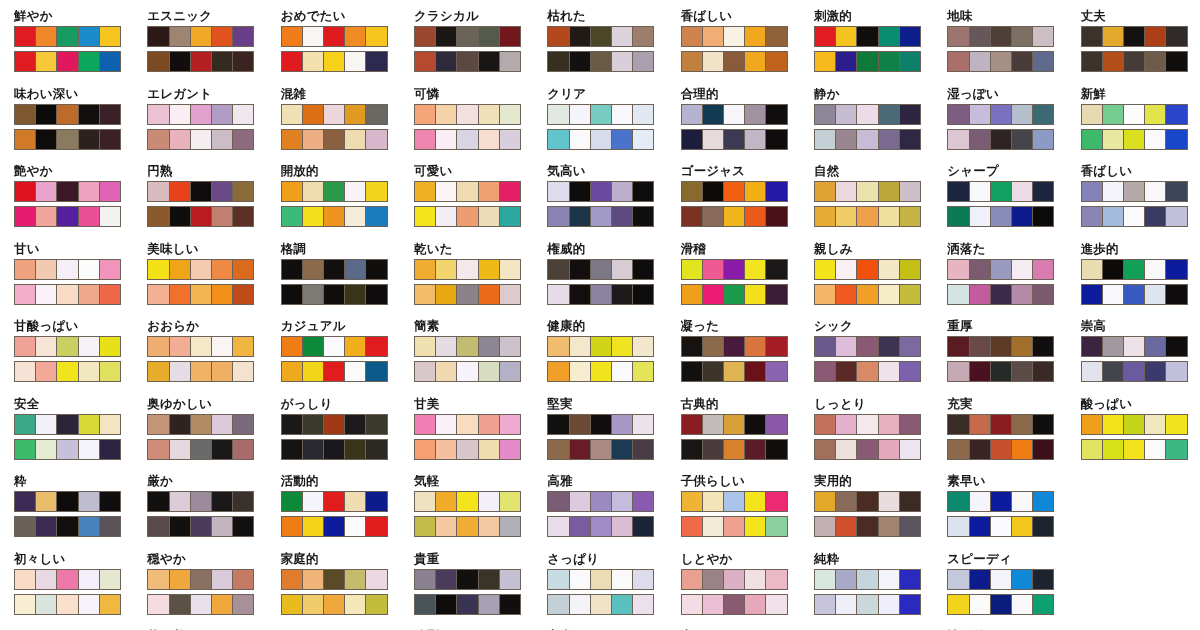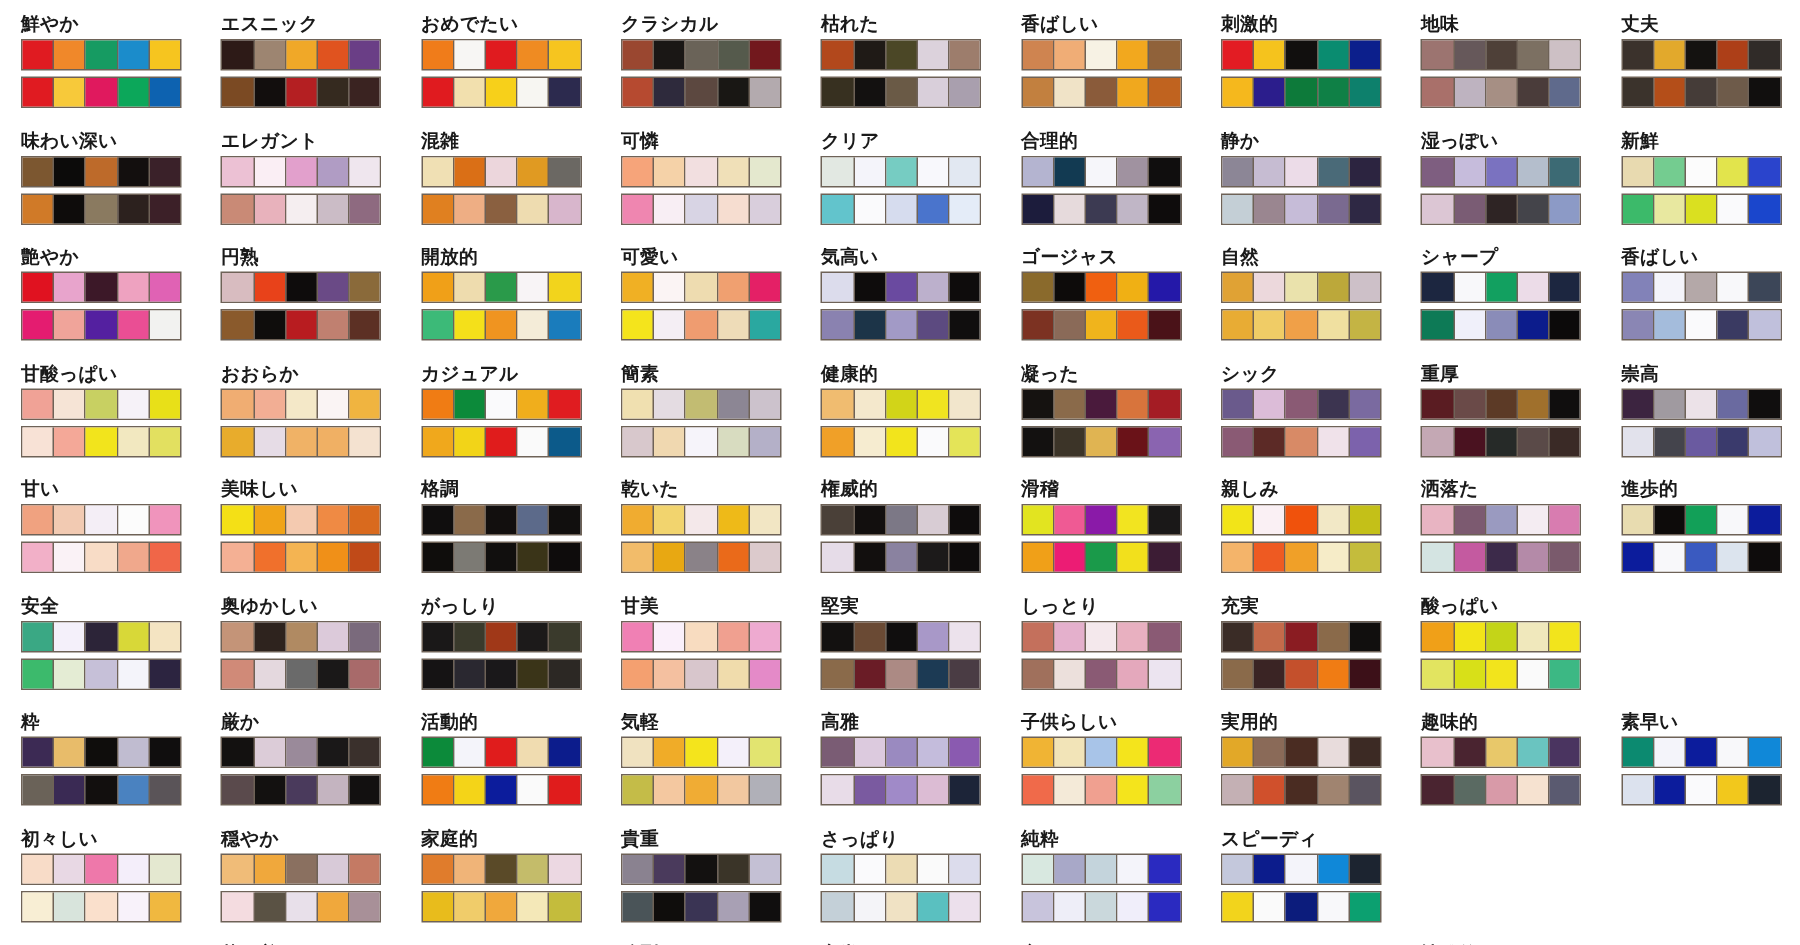--- a/index.html
+++ b/index.html
@@ -520,20 +520,175 @@
           <div class="sw" title="#8a86b4" style="background: rgb(138, 134, 180); border-right-color: rgb(110, 98, 87);"></div>
           <div class="sw" title="#a4bcdc" style="background: rgb(164, 188, 220); border-right-color: rgb(110, 98, 87);"></div>
           <div class="sw" title="#fafafc" style="background: rgb(250, 250, 252); border-right-color: rgb(110, 98, 87);"></div>
           <div class="sw" title="#3a3a62" style="background: rgb(58, 58, 98); border-right-color: rgb(110, 98, 87);"></div>
           <div class="sw" title="#c0c0dc" style="background: rgb(192, 192, 220); border-right-color: rgb(110, 98, 87);"></div>
         </div>
       </div>
     </div>
     <div class="row">
       <div class="card">
+        <div class="card-label">甘い</div>
+        <div class="strip" style="border-color: rgb(110, 98, 87);">
+          <div class="sw" title="#f0a280" style="background: rgb(240, 162, 128); border-right-color: rgb(110, 98, 87);"></div>
+          <div class="sw" title="#f2cab2" style="background: rgb(242, 202, 178); border-right-color: rgb(110, 98, 87);"></div>
+          <div class="sw" title="#f4eef6" style="background: rgb(244, 238, 246); border-right-color: rgb(110, 98, 87);"></div>
+          <div class="sw" title="#fcfcfc" style="background: rgb(252, 252, 252); border-right-color: rgb(110, 98, 87);"></div>
+          <div class="sw" title="#f094bc" style="background: rgb(240, 148, 188); border-right-color: rgb(110, 98, 87);"></div>
+        </div>
+        <div class="strip second" style="border-color: rgb(110, 98, 87);">
+          <div class="sw" title="#f2b0c8" style="background: rgb(242, 176, 200); border-right-color: rgb(110, 98, 87);"></div>
+          <div class="sw" title="#faf2f6" style="background: rgb(250, 242, 246); border-right-color: rgb(110, 98, 87);"></div>
+          <div class="sw" title="#f8dcc6" style="background: rgb(248, 220, 198); border-right-color: rgb(110, 98, 87);"></div>
+          <div class="sw" title="#f0a88c" style="background: rgb(240, 168, 140); border-right-color: rgb(110, 98, 87);"></div>
+          <div class="sw" title="#f06648" style="background: rgb(240, 102, 72); border-right-color: rgb(110, 98, 87);"></div>
+        </div>
+      </div>
+      <div class="card">
+        <div class="card-label">美味しい</div>
+        <div class="strip" style="border-color: rgb(110, 98, 87);">
+          <div class="sw" title="#f4e016" style="background: rgb(244, 224, 22); border-right-color: rgb(110, 98, 87);"></div>
+          <div class="sw" title="#f0a418" style="background: rgb(240, 164, 24); border-right-color: rgb(110, 98, 87);"></div>
+          <div class="sw" title="#f4cab0" style="background: rgb(244, 202, 176); border-right-color: rgb(110, 98, 87);"></div>
+          <div class="sw" title="#ef8a44" style="background: rgb(239, 138, 68); border-right-color: rgb(110, 98, 87);"></div>
+          <div class="sw" title="#d96a1e" style="background: rgb(217, 106, 30); border-right-color: rgb(110, 98, 87);"></div>
+        </div>
+        <div class="strip second" style="border-color: rgb(110, 98, 87);">
+          <div class="sw" title="#f4b094" style="background: rgb(244, 176, 148); border-right-color: rgb(110, 98, 87);"></div>
+          <div class="sw" title="#f0702c" style="background: rgb(240, 112, 44); border-right-color: rgb(110, 98, 87);"></div>
+          <div class="sw" title="#f4b452" style="background: rgb(244, 180, 82); border-right-color: rgb(110, 98, 87);"></div>
+          <div class="sw" title="#f09018" style="background: rgb(240, 144, 24); border-right-color: rgb(110, 98, 87);"></div>
+          <div class="sw" title="#c04a18" style="background: rgb(192, 74, 24); border-right-color: rgb(110, 98, 87);"></div>
+        </div>
+      </div>
+      <div class="card">
+        <div class="card-label">格調</div>
+        <div class="strip" style="border-color: rgb(110, 98, 87);">
+          <div class="sw" title="#100e0e" style="background: rgb(16, 14, 14); border-right-color: rgb(110, 98, 87);"></div>
+          <div class="sw" title="#8a6a4a" style="background: rgb(138, 106, 74); border-right-color: rgb(110, 98, 87);"></div>
+          <div class="sw" title="#120f0e" style="background: rgb(18, 15, 14); border-right-color: rgb(110, 98, 87);"></div>
+          <div class="sw" title="#5c6a8a" style="background: rgb(92, 106, 138); border-right-color: rgb(110, 98, 87);"></div>
+          <div class="sw" title="#110f0e" style="background: rgb(17, 15, 14); border-right-color: rgb(110, 98, 87);"></div>
+        </div>
+        <div class="strip second" style="border-color: rgb(110, 98, 87);">
+          <div class="sw" title="#0f0d0c" style="background: rgb(15, 13, 12); border-right-color: rgb(110, 98, 87);"></div>
+          <div class="sw" title="#7c7a74" style="background: rgb(124, 122, 116); border-right-color: rgb(110, 98, 87);"></div>
+          <div class="sw" title="#110f0e" style="background: rgb(17, 15, 14); border-right-color: rgb(110, 98, 87);"></div>
+          <div class="sw" title="#3a3418" style="background: rgb(58, 52, 24); border-right-color: rgb(110, 98, 87);"></div>
+          <div class="sw" title="#0e0c0c" style="background: rgb(14, 12, 12); border-right-color: rgb(110, 98, 87);"></div>
+        </div>
+      </div>
+      <div class="card">
+        <div class="card-label">乾いた</div>
+        <div class="strip" style="border-color: rgb(110, 98, 87);">
+          <div class="sw" title="#f0ac30" style="background: rgb(240, 172, 48); border-right-color: rgb(110, 98, 87);"></div>
+          <div class="sw" title="#f2d46e" style="background: rgb(242, 212, 110); border-right-color: rgb(110, 98, 87);"></div>
+          <div class="sw" title="#f4e8ea" style="background: rgb(244, 232, 234); border-right-color: rgb(110, 98, 87);"></div>
+          <div class="sw" title="#eeba18" style="background: rgb(238, 186, 24); border-right-color: rgb(110, 98, 87);"></div>
+          <div class="sw" title="#f2e6c4" style="background: rgb(242, 230, 196); border-right-color: rgb(110, 98, 87);"></div>
+        </div>
+        <div class="strip second" style="border-color: rgb(110, 98, 87);">
+          <div class="sw" title="#f2bc6a" style="background: rgb(242, 188, 106); border-right-color: rgb(110, 98, 87);"></div>
+          <div class="sw" title="#e8a812" style="background: rgb(232, 168, 18); border-right-color: rgb(110, 98, 87);"></div>
+          <div class="sw" title="#8a8288" style="background: rgb(138, 130, 136); border-right-color: rgb(110, 98, 87);"></div>
+          <div class="sw" title="#ea6a1a" style="background: rgb(234, 106, 26); border-right-color: rgb(110, 98, 87);"></div>
+          <div class="sw" title="#dccacc" style="background: rgb(220, 202, 204); border-right-color: rgb(110, 98, 87);"></div>
+        </div>
+      </div>
+      <div class="card">
+        <div class="card-label">権威的</div>
+        <div class="strip" style="border-color: rgb(110, 98, 87);">
+          <div class="sw" title="#4a4038" style="background: rgb(74, 64, 56); border-right-color: rgb(110, 98, 87);"></div>
+          <div class="sw" title="#120f0e" style="background: rgb(18, 15, 14); border-right-color: rgb(110, 98, 87);"></div>
+          <div class="sw" title="#7c7886" style="background: rgb(124, 120, 134); border-right-color: rgb(110, 98, 87);"></div>
+          <div class="sw" title="#d8ccd4" style="background: rgb(216, 204, 212); border-right-color: rgb(110, 98, 87);"></div>
+          <div class="sw" title="#0e0c0c" style="background: rgb(14, 12, 12); border-right-color: rgb(110, 98, 87);"></div>
+        </div>
+        <div class="strip second" style="border-color: rgb(110, 98, 87);">
+          <div class="sw" title="#e6dce8" style="background: rgb(230, 220, 232); border-right-color: rgb(110, 98, 87);"></div>
+          <div class="sw" title="#120f0e" style="background: rgb(18, 15, 14); border-right-color: rgb(110, 98, 87);"></div>
+          <div class="sw" title="#8a82a0" style="background: rgb(138, 130, 160); border-right-color: rgb(110, 98, 87);"></div>
+          <div class="sw" title="#1c1a1a" style="background: rgb(28, 26, 26); border-right-color: rgb(110, 98, 87);"></div>
+          <div class="sw" title="#0e0c0c" style="background: rgb(14, 12, 12); border-right-color: rgb(110, 98, 87);"></div>
+        </div>
+      </div>
+      <div class="card">
+        <div class="card-label">滑稽</div>
+        <div class="strip" style="border-color: rgb(110, 98, 87);">
+          <div class="sw" title="#e2e420" style="background: rgb(226, 228, 32); border-right-color: rgb(110, 98, 87);"></div>
+          <div class="sw" title="#ef5a94" style="background: rgb(239, 90, 148); border-right-color: rgb(110, 98, 87);"></div>
+          <div class="sw" title="#8a1aa8" style="background: rgb(138, 26, 168); border-right-color: rgb(110, 98, 87);"></div>
+          <div class="sw" title="#f2e420" style="background: rgb(242, 228, 32); border-right-color: rgb(110, 98, 87);"></div>
+          <div class="sw" title="#1a1818" style="background: rgb(26, 24, 24); border-right-color: rgb(110, 98, 87);"></div>
+        </div>
+        <div class="strip second" style="border-color: rgb(110, 98, 87);">
+          <div class="sw" title="#f0a018" style="background: rgb(240, 160, 24); border-right-color: rgb(110, 98, 87);"></div>
+          <div class="sw" title="#ec1c74" style="background: rgb(236, 28, 116); border-right-color: rgb(110, 98, 87);"></div>
+          <div class="sw" title="#1a9a4a" style="background: rgb(26, 154, 74); border-right-color: rgb(110, 98, 87);"></div>
+          <div class="sw" title="#f2e01c" style="background: rgb(242, 224, 28); border-right-color: rgb(110, 98, 87);"></div>
+          <div class="sw" title="#3c1c34" style="background: rgb(60, 28, 52); border-right-color: rgb(110, 98, 87);"></div>
+        </div>
+      </div>
+      <div class="card">
+        <div class="card-label">親しみ</div>
+        <div class="strip" style="border-color: rgb(110, 98, 87);">
+          <div class="sw" title="#f2e418" style="background: rgb(242, 228, 24); border-right-color: rgb(110, 98, 87);"></div>
+          <div class="sw" title="#faf0f4" style="background: rgb(250, 240, 244); border-right-color: rgb(110, 98, 87);"></div>
+          <div class="sw" title="#f0520c" style="background: rgb(240, 82, 12); border-right-color: rgb(110, 98, 87);"></div>
+          <div class="sw" title="#f2e8c6" style="background: rgb(242, 232, 198); border-right-color: rgb(110, 98, 87);"></div>
+          <div class="sw" title="#c4c018" style="background: rgb(196, 192, 24); border-right-color: rgb(110, 98, 87);"></div>
+        </div>
+        <div class="strip second" style="border-color: rgb(110, 98, 87);">
+          <div class="sw" title="#f4b46a" style="background: rgb(244, 180, 106); border-right-color: rgb(110, 98, 87);"></div>
+          <div class="sw" title="#ee5a22" style="background: rgb(238, 90, 34); border-right-color: rgb(110, 98, 87);"></div>
+          <div class="sw" title="#f0a028" style="background: rgb(240, 160, 40); border-right-color: rgb(110, 98, 87);"></div>
+          <div class="sw" title="#f6ecc8" style="background: rgb(246, 236, 200); border-right-color: rgb(110, 98, 87);"></div>
+          <div class="sw" title="#c4bc3c" style="background: rgb(196, 188, 60); border-right-color: rgb(110, 98, 87);"></div>
+        </div>
+      </div>
+      <div class="card">
+        <div class="card-label">洒落た</div>
+        <div class="strip" style="border-color: rgb(110, 98, 87);">
+          <div class="sw" title="#e8b4c2" style="background: rgb(232, 180, 194); border-right-color: rgb(110, 98, 87);"></div>
+          <div class="sw" title="#7c5a70" style="background: rgb(124, 90, 112); border-right-color: rgb(110, 98, 87);"></div>
+          <div class="sw" title="#9a9ac0" style="background: rgb(154, 154, 192); border-right-color: rgb(110, 98, 87);"></div>
+          <div class="sw" title="#f4ecf2" style="background: rgb(244, 236, 242); border-right-color: rgb(110, 98, 87);"></div>
+          <div class="sw" title="#d87cb0" style="background: rgb(216, 124, 176); border-right-color: rgb(110, 98, 87);"></div>
+        </div>
+        <div class="strip second" style="border-color: rgb(110, 98, 87);">
+          <div class="sw" title="#d4e4e2" style="background: rgb(212, 228, 226); border-right-color: rgb(110, 98, 87);"></div>
+          <div class="sw" title="#c45aa0" style="background: rgb(196, 90, 160); border-right-color: rgb(110, 98, 87);"></div>
+          <div class="sw" title="#3c2a4a" style="background: rgb(60, 42, 74); border-right-color: rgb(110, 98, 87);"></div>
+          <div class="sw" title="#b48aa8" style="background: rgb(180, 138, 168); border-right-color: rgb(110, 98, 87);"></div>
+          <div class="sw" title="#7a5a6c" style="background: rgb(122, 90, 108); border-right-color: rgb(110, 98, 87);"></div>
+        </div>
+      </div>
+      <div class="card">
+        <div class="card-label">進歩的</div>
+        <div class="strip" style="border-color: rgb(110, 98, 87);">
+          <div class="sw" title="#e8dcb0" style="background: rgb(232, 220, 176); border-right-color: rgb(110, 98, 87);"></div>
+          <div class="sw" title="#0d0b0a" style="background: rgb(13, 11, 10); border-right-color: rgb(110, 98, 87);"></div>
+          <div class="sw" title="#12a058" style="background: rgb(18, 160, 88); border-right-color: rgb(110, 98, 87);"></div>
+          <div class="sw" title="#f8f8fa" style="background: rgb(248, 248, 250); border-right-color: rgb(110, 98, 87);"></div>
+          <div class="sw" title="#0c1c9c" style="background: rgb(12, 28, 156); border-right-color: rgb(110, 98, 87);"></div>
+        </div>
+        <div class="strip second" style="border-color: rgb(110, 98, 87);">
+          <div class="sw" title="#0c1c9c" style="background: rgb(12, 28, 156); border-right-color: rgb(110, 98, 87);"></div>
+          <div class="sw" title="#f8f8fa" style="background: rgb(248, 248, 250); border-right-color: rgb(110, 98, 87);"></div>
+          <div class="sw" title="#3a5ac0" style="background: rgb(58, 90, 192); border-right-color: rgb(110, 98, 87);"></div>
+          <div class="sw" title="#dce4ee" style="background: rgb(220, 228, 238); border-right-color: rgb(110, 98, 87);"></div>
+          <div class="sw" title="#0e0c0c" style="background: rgb(14, 12, 12); border-right-color: rgb(110, 98, 87);"></div>
+        </div>
+      </div>
+    </div>
+    <div class="row">
+      <div class="card">
         <div class="card-label">甘酸っぱい</div>
         <div class="strip" style="border-color: rgb(110, 98, 87);">
           <div class="sw" title="#f0a296" style="background: rgb(240, 162, 150); border-right-color: rgb(110, 98, 87);"></div>
           <div class="sw" title="#f6e4d6" style="background: rgb(246, 228, 214); border-right-color: rgb(110, 98, 87);"></div>
           <div class="sw" title="#c8d062" style="background: rgb(200, 208, 98); border-right-color: rgb(110, 98, 87);"></div>
           <div class="sw" title="#f6f2f8" style="background: rgb(246, 242, 248); border-right-color: rgb(110, 98, 87);"></div>
           <div class="sw" title="#e8e018" style="background: rgb(232, 224, 24); border-right-color: rgb(110, 98, 87);"></div>
         </div>
         <div class="strip second" style="border-color: rgb(110, 98, 87);">
           <div class="sw" title="#f8e2d6" style="background: rgb(248, 226, 214); border-right-color: rgb(110, 98, 87);"></div>
@@ -675,175 +830,20 @@
           <div class="sw" title="#e2e2ec" style="background: rgb(226, 226, 236); border-right-color: rgb(110, 98, 87);"></div>
           <div class="sw" title="#44444c" style="background: rgb(68, 68, 76); border-right-color: rgb(110, 98, 87);"></div>
           <div class="sw" title="#6a5aa0" style="background: rgb(106, 90, 160); border-right-color: rgb(110, 98, 87);"></div>
           <div class="sw" title="#3a3a6c" style="background: rgb(58, 58, 108); border-right-color: rgb(110, 98, 87);"></div>
           <div class="sw" title="#c0c0dc" style="background: rgb(192, 192, 220); border-right-color: rgb(110, 98, 87);"></div>
         </div>
       </div>
     </div>
     <div class="row">
       <div class="card">
-        <div class="card-label">甘い</div>
-        <div class="strip" style="border-color: rgb(110, 98, 87);">
-          <div class="sw" title="#f0a280" style="background: rgb(240, 162, 128); border-right-color: rgb(110, 98, 87);"></div>
-          <div class="sw" title="#f2cab2" style="background: rgb(242, 202, 178); border-right-color: rgb(110, 98, 87);"></div>
-          <div class="sw" title="#f4eef6" style="background: rgb(244, 238, 246); border-right-color: rgb(110, 98, 87);"></div>
-          <div class="sw" title="#fcfcfc" style="background: rgb(252, 252, 252); border-right-color: rgb(110, 98, 87);"></div>
-          <div class="sw" title="#f094bc" style="background: rgb(240, 148, 188); border-right-color: rgb(110, 98, 87);"></div>
-        </div>
-        <div class="strip second" style="border-color: rgb(110, 98, 87);">
-          <div class="sw" title="#f2b0c8" style="background: rgb(242, 176, 200); border-right-color: rgb(110, 98, 87);"></div>
-          <div class="sw" title="#faf2f6" style="background: rgb(250, 242, 246); border-right-color: rgb(110, 98, 87);"></div>
-          <div class="sw" title="#f8dcc6" style="background: rgb(248, 220, 198); border-right-color: rgb(110, 98, 87);"></div>
-          <div class="sw" title="#f0a88c" style="background: rgb(240, 168, 140); border-right-color: rgb(110, 98, 87);"></div>
-          <div class="sw" title="#f06648" style="background: rgb(240, 102, 72); border-right-color: rgb(110, 98, 87);"></div>
-        </div>
-      </div>
-      <div class="card">
-        <div class="card-label">美味しい</div>
-        <div class="strip" style="border-color: rgb(110, 98, 87);">
-          <div class="sw" title="#f4e016" style="background: rgb(244, 224, 22); border-right-color: rgb(110, 98, 87);"></div>
-          <div class="sw" title="#f0a418" style="background: rgb(240, 164, 24); border-right-color: rgb(110, 98, 87);"></div>
-          <div class="sw" title="#f4cab0" style="background: rgb(244, 202, 176); border-right-color: rgb(110, 98, 87);"></div>
-          <div class="sw" title="#ef8a44" style="background: rgb(239, 138, 68); border-right-color: rgb(110, 98, 87);"></div>
-          <div class="sw" title="#d96a1e" style="background: rgb(217, 106, 30); border-right-color: rgb(110, 98, 87);"></div>
-        </div>
-        <div class="strip second" style="border-color: rgb(110, 98, 87);">
-          <div class="sw" title="#f4b094" style="background: rgb(244, 176, 148); border-right-color: rgb(110, 98, 87);"></div>
-          <div class="sw" title="#f0702c" style="background: rgb(240, 112, 44); border-right-color: rgb(110, 98, 87);"></div>
-          <div class="sw" title="#f4b452" style="background: rgb(244, 180, 82); border-right-color: rgb(110, 98, 87);"></div>
-          <div class="sw" title="#f09018" style="background: rgb(240, 144, 24); border-right-color: rgb(110, 98, 87);"></div>
-          <div class="sw" title="#c04a18" style="background: rgb(192, 74, 24); border-right-color: rgb(110, 98, 87);"></div>
-        </div>
-      </div>
-      <div class="card">
-        <div class="card-label">格調</div>
-        <div class="strip" style="border-color: rgb(110, 98, 87);">
-          <div class="sw" title="#100e0e" style="background: rgb(16, 14, 14); border-right-color: rgb(110, 98, 87);"></div>
-          <div class="sw" title="#8a6a4a" style="background: rgb(138, 106, 74); border-right-color: rgb(110, 98, 87);"></div>
-          <div class="sw" title="#120f0e" style="background: rgb(18, 15, 14); border-right-color: rgb(110, 98, 87);"></div>
-          <div class="sw" title="#5c6a8a" style="background: rgb(92, 106, 138); border-right-color: rgb(110, 98, 87);"></div>
-          <div class="sw" title="#110f0e" style="background: rgb(17, 15, 14); border-right-color: rgb(110, 98, 87);"></div>
-        </div>
-        <div class="strip second" style="border-color: rgb(110, 98, 87);">
-          <div class="sw" title="#0f0d0c" style="background: rgb(15, 13, 12); border-right-color: rgb(110, 98, 87);"></div>
-          <div class="sw" title="#7c7a74" style="background: rgb(124, 122, 116); border-right-color: rgb(110, 98, 87);"></div>
-          <div class="sw" title="#110f0e" style="background: rgb(17, 15, 14); border-right-color: rgb(110, 98, 87);"></div>
-          <div class="sw" title="#3a3418" style="background: rgb(58, 52, 24); border-right-color: rgb(110, 98, 87);"></div>
-          <div class="sw" title="#0e0c0c" style="background: rgb(14, 12, 12); border-right-color: rgb(110, 98, 87);"></div>
-        </div>
-      </div>
-      <div class="card">
-        <div class="card-label">乾いた</div>
-        <div class="strip" style="border-color: rgb(110, 98, 87);">
-          <div class="sw" title="#f0ac30" style="background: rgb(240, 172, 48); border-right-color: rgb(110, 98, 87);"></div>
-          <div class="sw" title="#f2d46e" style="background: rgb(242, 212, 110); border-right-color: rgb(110, 98, 87);"></div>
-          <div class="sw" title="#f4e8ea" style="background: rgb(244, 232, 234); border-right-color: rgb(110, 98, 87);"></div>
-          <div class="sw" title="#eeba18" style="background: rgb(238, 186, 24); border-right-color: rgb(110, 98, 87);"></div>
-          <div class="sw" title="#f2e6c4" style="background: rgb(242, 230, 196); border-right-color: rgb(110, 98, 87);"></div>
-        </div>
-        <div class="strip second" style="border-color: rgb(110, 98, 87);">
-          <div class="sw" title="#f2bc6a" style="background: rgb(242, 188, 106); border-right-color: rgb(110, 98, 87);"></div>
-          <div class="sw" title="#e8a812" style="background: rgb(232, 168, 18); border-right-color: rgb(110, 98, 87);"></div>
-          <div class="sw" title="#8a8288" style="background: rgb(138, 130, 136); border-right-color: rgb(110, 98, 87);"></div>
-          <div class="sw" title="#ea6a1a" style="background: rgb(234, 106, 26); border-right-color: rgb(110, 98, 87);"></div>
-          <div class="sw" title="#dccacc" style="background: rgb(220, 202, 204); border-right-color: rgb(110, 98, 87);"></div>
-        </div>
-      </div>
-      <div class="card">
-        <div class="card-label">権威的</div>
-        <div class="strip" style="border-color: rgb(110, 98, 87);">
-          <div class="sw" title="#4a4038" style="background: rgb(74, 64, 56); border-right-color: rgb(110, 98, 87);"></div>
-          <div class="sw" title="#120f0e" style="background: rgb(18, 15, 14); border-right-color: rgb(110, 98, 87);"></div>
-          <div class="sw" title="#7c7886" style="background: rgb(124, 120, 134); border-right-color: rgb(110, 98, 87);"></div>
-          <div class="sw" title="#d8ccd4" style="background: rgb(216, 204, 212); border-right-color: rgb(110, 98, 87);"></div>
-          <div class="sw" title="#0e0c0c" style="background: rgb(14, 12, 12); border-right-color: rgb(110, 98, 87);"></div>
-        </div>
-        <div class="strip second" style="border-color: rgb(110, 98, 87);">
-          <div class="sw" title="#e6dce8" style="background: rgb(230, 220, 232); border-right-color: rgb(110, 98, 87);"></div>
-          <div class="sw" title="#120f0e" style="background: rgb(18, 15, 14); border-right-color: rgb(110, 98, 87);"></div>
-          <div class="sw" title="#8a82a0" style="background: rgb(138, 130, 160); border-right-color: rgb(110, 98, 87);"></div>
-          <div class="sw" title="#1c1a1a" style="background: rgb(28, 26, 26); border-right-color: rgb(110, 98, 87);"></div>
-          <div class="sw" title="#0e0c0c" style="background: rgb(14, 12, 12); border-right-color: rgb(110, 98, 87);"></div>
-        </div>
-      </div>
-      <div class="card">
-        <div class="card-label">滑稽</div>
-        <div class="strip" style="border-color: rgb(110, 98, 87);">
-          <div class="sw" title="#e2e420" style="background: rgb(226, 228, 32); border-right-color: rgb(110, 98, 87);"></div>
-          <div class="sw" title="#ef5a94" style="background: rgb(239, 90, 148); border-right-color: rgb(110, 98, 87);"></div>
-          <div class="sw" title="#8a1aa8" style="background: rgb(138, 26, 168); border-right-color: rgb(110, 98, 87);"></div>
-          <div class="sw" title="#f2e420" style="background: rgb(242, 228, 32); border-right-color: rgb(110, 98, 87);"></div>
-          <div class="sw" title="#1a1818" style="background: rgb(26, 24, 24); border-right-color: rgb(110, 98, 87);"></div>
-        </div>
-        <div class="strip second" style="border-color: rgb(110, 98, 87);">
-          <div class="sw" title="#f0a018" style="background: rgb(240, 160, 24); border-right-color: rgb(110, 98, 87);"></div>
-          <div class="sw" title="#ec1c74" style="background: rgb(236, 28, 116); border-right-color: rgb(110, 98, 87);"></div>
-          <div class="sw" title="#1a9a4a" style="background: rgb(26, 154, 74); border-right-color: rgb(110, 98, 87);"></div>
-          <div class="sw" title="#f2e01c" style="background: rgb(242, 224, 28); border-right-color: rgb(110, 98, 87);"></div>
-          <div class="sw" title="#3c1c34" style="background: rgb(60, 28, 52); border-right-color: rgb(110, 98, 87);"></div>
-        </div>
-      </div>
-      <div class="card">
-        <div class="card-label">親しみ</div>
-        <div class="strip" style="border-color: rgb(110, 98, 87);">
-          <div class="sw" title="#f2e418" style="background: rgb(242, 228, 24); border-right-color: rgb(110, 98, 87);"></div>
-          <div class="sw" title="#faf0f4" style="background: rgb(250, 240, 244); border-right-color: rgb(110, 98, 87);"></div>
-          <div class="sw" title="#f0520c" style="background: rgb(240, 82, 12); border-right-color: rgb(110, 98, 87);"></div>
-          <div class="sw" title="#f2e8c6" style="background: rgb(242, 232, 198); border-right-color: rgb(110, 98, 87);"></div>
-          <div class="sw" title="#c4c018" style="background: rgb(196, 192, 24); border-right-color: rgb(110, 98, 87);"></div>
-        </div>
-        <div class="strip second" style="border-color: rgb(110, 98, 87);">
-          <div class="sw" title="#f4b46a" style="background: rgb(244, 180, 106); border-right-color: rgb(110, 98, 87);"></div>
-          <div class="sw" title="#ee5a22" style="background: rgb(238, 90, 34); border-right-color: rgb(110, 98, 87);"></div>
-          <div class="sw" title="#f0a028" style="background: rgb(240, 160, 40); border-right-color: rgb(110, 98, 87);"></div>
-          <div class="sw" title="#f6ecc8" style="background: rgb(246, 236, 200); border-right-color: rgb(110, 98, 87);"></div>
-          <div class="sw" title="#c4bc3c" style="background: rgb(196, 188, 60); border-right-color: rgb(110, 98, 87);"></div>
-        </div>
-      </div>
-      <div class="card">
-        <div class="card-label">洒落た</div>
-        <div class="strip" style="border-color: rgb(110, 98, 87);">
-          <div class="sw" title="#e8b4c2" style="background: rgb(232, 180, 194); border-right-color: rgb(110, 98, 87);"></div>
-          <div class="sw" title="#7c5a70" style="background: rgb(124, 90, 112); border-right-color: rgb(110, 98, 87);"></div>
-          <div class="sw" title="#9a9ac0" style="background: rgb(154, 154, 192); border-right-color: rgb(110, 98, 87);"></div>
-          <div class="sw" title="#f4ecf2" style="background: rgb(244, 236, 242); border-right-color: rgb(110, 98, 87);"></div>
-          <div class="sw" title="#d87cb0" style="background: rgb(216, 124, 176); border-right-color: rgb(110, 98, 87);"></div>
-        </div>
-        <div class="strip second" style="border-color: rgb(110, 98, 87);">
-          <div class="sw" title="#d4e4e2" style="background: rgb(212, 228, 226); border-right-color: rgb(110, 98, 87);"></div>
-          <div class="sw" title="#c45aa0" style="background: rgb(196, 90, 160); border-right-color: rgb(110, 98, 87);"></div>
-          <div class="sw" title="#3c2a4a" style="background: rgb(60, 42, 74); border-right-color: rgb(110, 98, 87);"></div>
-          <div class="sw" title="#b48aa8" style="background: rgb(180, 138, 168); border-right-color: rgb(110, 98, 87);"></div>
-          <div class="sw" title="#7a5a6c" style="background: rgb(122, 90, 108); border-right-color: rgb(110, 98, 87);"></div>
-        </div>
-      </div>
-      <div class="card">
-        <div class="card-label">進歩的</div>
-        <div class="strip" style="border-color: rgb(110, 98, 87);">
-          <div class="sw" title="#e8dcb0" style="background: rgb(232, 220, 176); border-right-color: rgb(110, 98, 87);"></div>
-          <div class="sw" title="#0d0b0a" style="background: rgb(13, 11, 10); border-right-color: rgb(110, 98, 87);"></div>
-          <div class="sw" title="#12a058" style="background: rgb(18, 160, 88); border-right-color: rgb(110, 98, 87);"></div>
-          <div class="sw" title="#f8f8fa" style="background: rgb(248, 248, 250); border-right-color: rgb(110, 98, 87);"></div>
-          <div class="sw" title="#0c1c9c" style="background: rgb(12, 28, 156); border-right-color: rgb(110, 98, 87);"></div>
-        </div>
-        <div class="strip second" style="border-color: rgb(110, 98, 87);">
-          <div class="sw" title="#0c1c9c" style="background: rgb(12, 28, 156); border-right-color: rgb(110, 98, 87);"></div>
-          <div class="sw" title="#f8f8fa" style="background: rgb(248, 248, 250); border-right-color: rgb(110, 98, 87);"></div>
-          <div class="sw" title="#3a5ac0" style="background: rgb(58, 90, 192); border-right-color: rgb(110, 98, 87);"></div>
-          <div class="sw" title="#dce4ee" style="background: rgb(220, 228, 238); border-right-color: rgb(110, 98, 87);"></div>
-          <div class="sw" title="#0e0c0c" style="background: rgb(14, 12, 12); border-right-color: rgb(110, 98, 87);"></div>
-        </div>
-      </div>
-    </div>
-    <div class="row">
-      <div class="card">
         <div class="card-label">安全</div>
         <div class="strip" style="border-color: rgb(110, 98, 87);">
           <div class="sw" title="#3aa884" style="background: rgb(58, 168, 132); border-right-color: rgb(110, 98, 87);"></div>
           <div class="sw" title="#f4f0fa" style="background: rgb(244, 240, 250); border-right-color: rgb(110, 98, 87);"></div>
           <div class="sw" title="#2c2438" style="background: rgb(44, 36, 56); border-right-color: rgb(110, 98, 87);"></div>
           <div class="sw" title="#d8d838" style="background: rgb(216, 216, 56); border-right-color: rgb(110, 98, 87);"></div>
           <div class="sw" title="#f4e4c2" style="background: rgb(244, 228, 194); border-right-color: rgb(110, 98, 87);"></div>
         </div>
         <div class="strip second" style="border-color: rgb(110, 98, 87);">
           <div class="sw" title="#3cba6c" style="background: rgb(60, 186, 108); border-right-color: rgb(110, 98, 87);"></div>
@@ -915,20 +915,37 @@
         </div>
         <div class="strip second" style="border-color: rgb(110, 98, 87);">
           <div class="sw" title="#8a6a4a" style="background: rgb(138, 106, 74); border-right-color: rgb(110, 98, 87);"></div>
           <div class="sw" title="#6a1c26" style="background: rgb(106, 28, 38); border-right-color: rgb(110, 98, 87);"></div>
           <div class="sw" title="#ac8a84" style="background: rgb(172, 138, 132); border-right-color: rgb(110, 98, 87);"></div>
           <div class="sw" title="#1c3a54" style="background: rgb(28, 58, 84); border-right-color: rgb(110, 98, 87);"></div>
           <div class="sw" title="#4a3c44" style="background: rgb(74, 60, 68); border-right-color: rgb(110, 98, 87);"></div>
         </div>
       </div>
       <div class="card">
+        <div class="card-label">古典的</div>
+        <div class="strip" style="border-color: rgb(110, 98, 87);">
+          <div class="sw" title="#8a1c22" style="background: rgb(138, 28, 34); border-right-color: rgb(110, 98, 87);"></div>
+          <div class="sw" title="#c4bcba" style="background: rgb(196, 188, 186); border-right-color: rgb(110, 98, 87);"></div>
+          <div class="sw" title="#d8a038" style="background: rgb(216, 160, 56); border-right-color: rgb(110, 98, 87);"></div>
+          <div class="sw" title="#100e0e" style="background: rgb(16, 14, 14); border-right-color: rgb(110, 98, 87);"></div>
+          <div class="sw" title="#8a5aa8" style="background: rgb(138, 90, 168); border-right-color: rgb(110, 98, 87);"></div>
+        </div>
+        <div class="strip second" style="border-color: rgb(110, 98, 87);">
+          <div class="sw" title="#1a1614" style="background: rgb(26, 22, 20); border-right-color: rgb(110, 98, 87);"></div>
+          <div class="sw" title="#4a3c3c" style="background: rgb(74, 60, 60); border-right-color: rgb(110, 98, 87);"></div>
+          <div class="sw" title="#d8802c" style="background: rgb(216, 128, 44); border-right-color: rgb(110, 98, 87);"></div>
+          <div class="sw" title="#5a1c28" style="background: rgb(90, 28, 40); border-right-color: rgb(110, 98, 87);"></div>
+          <div class="sw" title="#110f0e" style="background: rgb(17, 15, 14); border-right-color: rgb(110, 98, 87);"></div>
+        </div>
+      </div>
+      <div class="card">
         <div class="card-label">しっとり</div>
         <div class="strip" style="border-color: rgb(110, 98, 87);">
           <div class="sw" title="#c4705c" style="background: rgb(196, 112, 92); border-right-color: rgb(110, 98, 87);"></div>
           <div class="sw" title="#e4b0cc" style="background: rgb(228, 176, 204); border-right-color: rgb(110, 98, 87);"></div>
           <div class="sw" title="#f4e8ec" style="background: rgb(244, 232, 236); border-right-color: rgb(110, 98, 87);"></div>
           <div class="sw" title="#e8b0c0" style="background: rgb(232, 176, 192); border-right-color: rgb(110, 98, 87);"></div>
           <div class="sw" title="#8a5a74" style="background: rgb(138, 90, 116); border-right-color: rgb(110, 98, 87);"></div>
         </div>
         <div class="strip second" style="border-color: rgb(110, 98, 87);">
           <div class="sw" title="#a0705c" style="background: rgb(160, 112, 92); border-right-color: rgb(110, 98, 87);"></div>
@@ -1087,37 +1104,20 @@
         </div>
         <div class="strip second" style="border-color: rgb(110, 98, 87);">
           <div class="sw" title="#c4b0b4" style="background: rgb(196, 176, 180); border-right-color: rgb(110, 98, 87);"></div>
           <div class="sw" title="#d0502c" style="background: rgb(208, 80, 44); border-right-color: rgb(110, 98, 87);"></div>
           <div class="sw" title="#4a2c22" style="background: rgb(74, 44, 34); border-right-color: rgb(110, 98, 87);"></div>
           <div class="sw" title="#a08470" style="background: rgb(160, 132, 112); border-right-color: rgb(110, 98, 87);"></div>
           <div class="sw" title="#5a5460" style="background: rgb(90, 84, 96); border-right-color: rgb(110, 98, 87);"></div>
         </div>
       </div>
       <div class="card">
-        <div class="card-label">趣味的</div>
-        <div class="strip" style="border-color: rgb(110, 98, 87);">
-          <div class="sw" title="#e8c0cc" style="background: rgb(232, 192, 204); border-right-color: rgb(110, 98, 87);"></div>
-          <div class="sw" title="#4a2430" style="background: rgb(74, 36, 48); border-right-color: rgb(110, 98, 87);"></div>
-          <div class="sw" title="#e8c86a" style="background: rgb(232, 200, 106); border-right-color: rgb(110, 98, 87);"></div>
-          <div class="sw" title="#6ac4c0" style="background: rgb(106, 196, 192); border-right-color: rgb(110, 98, 87);"></div>
-          <div class="sw" title="#4a3460" style="background: rgb(74, 52, 96); border-right-color: rgb(110, 98, 87);"></div>
-        </div>
-        <div class="strip second" style="border-color: rgb(110, 98, 87);">
-          <div class="sw" title="#4a2430" style="background: rgb(74, 36, 48); border-right-color: rgb(110, 98, 87);"></div>
-          <div class="sw" title="#5a6a62" style="background: rgb(90, 106, 98); border-right-color: rgb(110, 98, 87);"></div>
-          <div class="sw" title="#d89aa8" style="background: rgb(216, 154, 168); border-right-color: rgb(110, 98, 87);"></div>
-          <div class="sw" title="#f6e2d0" style="background: rgb(246, 226, 208); border-right-color: rgb(110, 98, 87);"></div>
-          <div class="sw" title="#5a5a70" style="background: rgb(90, 90, 112); border-right-color: rgb(110, 98, 87);"></div>
-        </div>
-      </div>
-      <div class="card">
         <div class="card-label">素早い</div>
         <div class="strip" style="border-color: rgb(110, 98, 87);">
           <div class="sw" title="#0c8a70" style="background: rgb(12, 138, 112); border-right-color: rgb(110, 98, 87);"></div>
           <div class="sw" title="#f4f4fa" style="background: rgb(244, 244, 250); border-right-color: rgb(110, 98, 87);"></div>
           <div class="sw" title="#0c1c9c" style="background: rgb(12, 28, 156); border-right-color: rgb(110, 98, 87);"></div>
           <div class="sw" title="#f8f8fa" style="background: rgb(248, 248, 250); border-right-color: rgb(110, 98, 87);"></div>
           <div class="sw" title="#1088d8" style="background: rgb(16, 136, 216); border-right-color: rgb(110, 98, 87);"></div>
         </div>
         <div class="strip second" style="border-color: rgb(110, 98, 87);">
           <div class="sw" title="#dce2ee" style="background: rgb(220, 226, 238); border-right-color: rgb(110, 98, 87);"></div>
@@ -1208,20 +1208,37 @@
         </div>
         <div class="strip second" style="border-color: rgb(110, 98, 87);">
           <div class="sw" title="#c4d0d8" style="background: rgb(196, 208, 216); border-right-color: rgb(110, 98, 87);"></div>
           <div class="sw" title="#f4f4f8" style="background: rgb(244, 244, 248); border-right-color: rgb(110, 98, 87);"></div>
           <div class="sw" title="#f0e2c4" style="background: rgb(240, 226, 196); border-right-color: rgb(110, 98, 87);"></div>
           <div class="sw" title="#5ac0c0" style="background: rgb(90, 192, 192); border-right-color: rgb(110, 98, 87);"></div>
           <div class="sw" title="#ece0ec" style="background: rgb(236, 224, 236); border-right-color: rgb(110, 98, 87);"></div>
         </div>
       </div>
       <div class="card">
+        <div class="card-label">しとやか</div>
+        <div class="strip" style="border-color: rgb(110, 98, 87);">
+          <div class="sw" title="#e8a090" style="background: rgb(232, 160, 144); border-right-color: rgb(110, 98, 87);"></div>
+          <div class="sw" title="#9a8286" style="background: rgb(154, 130, 134); border-right-color: rgb(110, 98, 87);"></div>
+          <div class="sw" title="#dcb0c4" style="background: rgb(220, 176, 196); border-right-color: rgb(110, 98, 87);"></div>
+          <div class="sw" title="#f0e0e4" style="background: rgb(240, 224, 228); border-right-color: rgb(110, 98, 87);"></div>
+          <div class="sw" title="#ecb8c8" style="background: rgb(236, 184, 200); border-right-color: rgb(110, 98, 87);"></div>
+        </div>
+        <div class="strip second" style="border-color: rgb(110, 98, 87);">
+          <div class="sw" title="#f4dce6" style="background: rgb(244, 220, 230); border-right-color: rgb(110, 98, 87);"></div>
+          <div class="sw" title="#ecc0d4" style="background: rgb(236, 192, 212); border-right-color: rgb(110, 98, 87);"></div>
+          <div class="sw" title="#8a5a70" style="background: rgb(138, 90, 112); border-right-color: rgb(110, 98, 87);"></div>
+          <div class="sw" title="#e8a8bc" style="background: rgb(232, 168, 188); border-right-color: rgb(110, 98, 87);"></div>
+          <div class="sw" title="#f0e2e8" style="background: rgb(240, 226, 232); border-right-color: rgb(110, 98, 87);"></div>
+        </div>
+      </div>
+      <div class="card">
         <div class="card-label">純粋</div>
         <div class="strip" style="border-color: rgb(110, 98, 87);">
           <div class="sw" title="#d8e8e0" style="background: rgb(216, 232, 224); border-right-color: rgb(110, 98, 87);"></div>
           <div class="sw" title="#a8a8c8" style="background: rgb(168, 168, 200); border-right-color: rgb(110, 98, 87);"></div>
           <div class="sw" title="#c4d4dc" style="background: rgb(196, 212, 220); border-right-color: rgb(110, 98, 87);"></div>
           <div class="sw" title="#f4f4fa" style="background: rgb(244, 244, 250); border-right-color: rgb(110, 98, 87);"></div>
           <div class="sw" title="#2a2ac0" style="background: rgb(42, 42, 192); border-right-color: rgb(110, 98, 87);"></div>
         </div>
         <div class="strip second" style="border-color: rgb(110, 98, 87);">
           <div class="sw" title="#c8c4dc" style="background: rgb(200, 196, 220); border-right-color: rgb(110, 98, 87);"></div>

